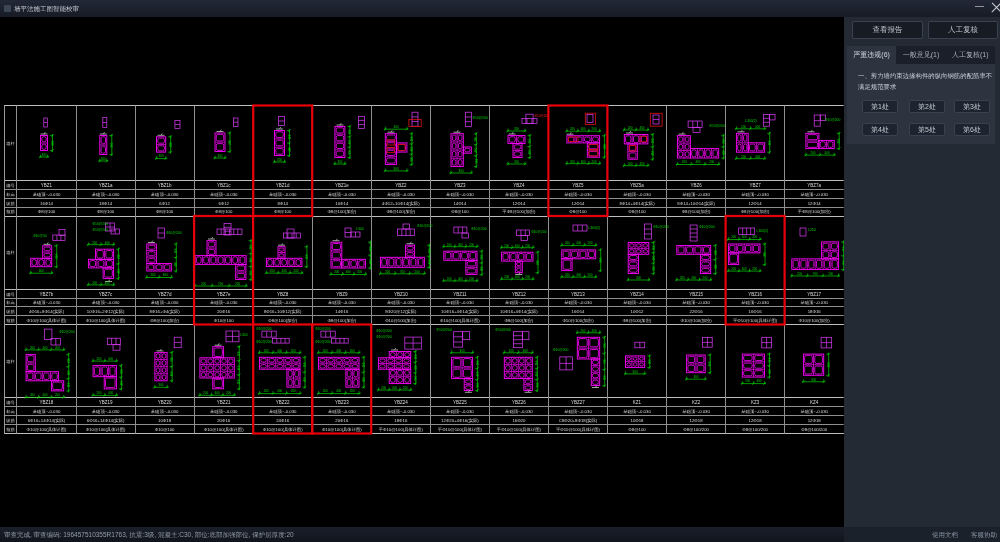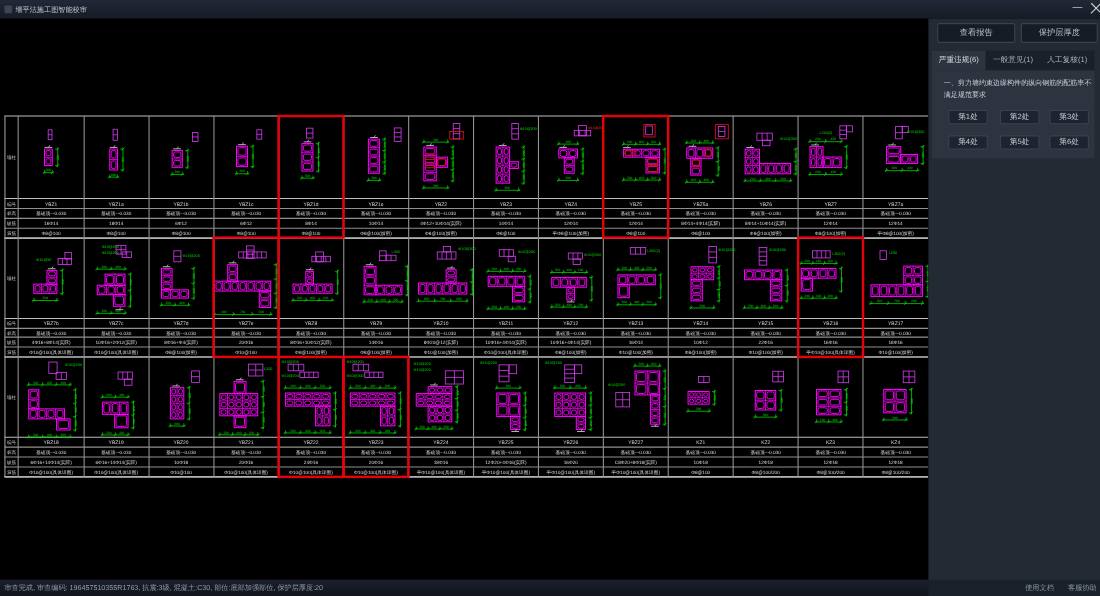--- a/index.html
+++ b/index.html
@@ -2074,21 +2074,21 @@
 <rect x="253.2" y="324.5" width="59.0" height="109.0" stroke="#e8000a" stroke-width="2.2" fill="none"></rect>
 <rect x="312.2" y="324.5" width="59.0" height="109.0" stroke="#e8000a" stroke-width="2.2" fill="none"></rect>
 </g>
 </svg>
 </div>
 
 <div class="panel">
 
   <div class="pbtn" style="left:8px; top:4px; width:71px;">查看报告</div>
 
-  <div class="pbtn" style="left:84px; top:4px; width:70px;">保护层厚度</div>
+  <div class="pbtn" style="left:84px; top:4px; width:70px;">人工复核</div>
 
   <div class="tabs">
 
     <div class="tab act" style="left:0;">严重违规(6)</div>
 
     <div class="tab" style="left:49.3px;">一般意见(1)</div>
 
     <div class="tab" style="left:98.6px;">人工复核(1)</div>
   </div>
 

